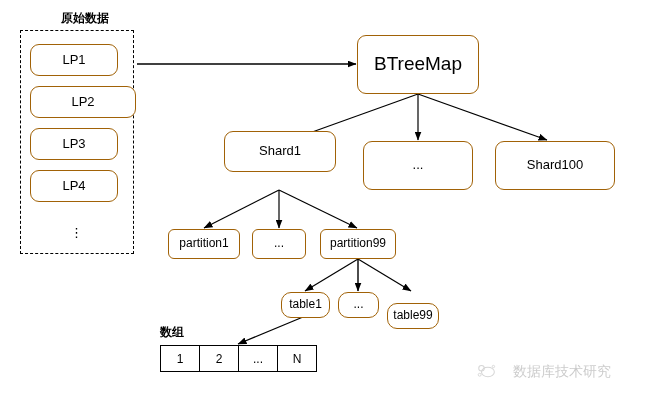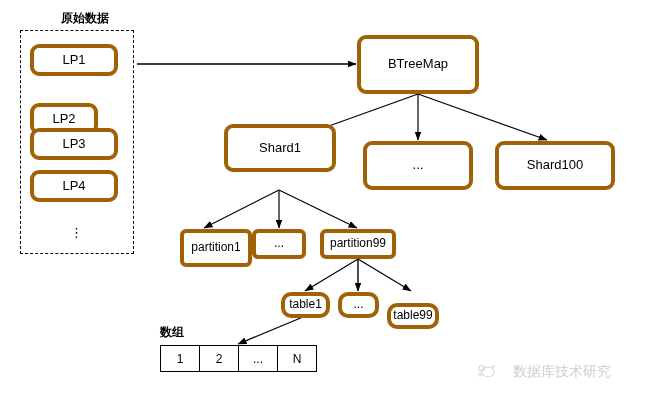--- a/index.html
+++ b/index.html
@@ -24,40 +24,40 @@
   svg.edges {
     position: absolute;
     left: 0; top: 0;
     width: 651px;
     height: 401px;
     pointer-events: none;
   }
   .node {
     position: absolute;
     box-sizing: border-box;
-    border: 4px solid #a16207;
+    border: 1px solid #a16207;
     background: #ffffff;
     display: flex;
     align-items: center;
     justify-content: center;
     text-align: center;
     line-height: 1.1;
     white-space: nowrap;
   }
   .rounded {
     border-radius: 9px;
   }
   .rounded-sm {
     border-radius: 6px;
   }
   .lp-box {
     font-size: 13px;
   }
   .btree-box {
-    font-size: 13px;
+    font-size: 19px;
   }
   .shard-box {
     font-size: 13px;
   }
   .partition-box {
     font-size: 12px;
   }
   .table-box {
     font-size: 12px;
     border-radius: 10px;
@@ -145,46 +145,46 @@
     <line x1="303" y1="317" x2="238" y2="344" stroke="#000000" stroke-width="1.2" marker-end="url(#arrowhead)"></line>
   </svg>
 
   <div class="caption" style="left:61px; top:10px;">原始数据</div>
 
   <div class="dashed-group" style="left:20px; top:30px; width:114px; height:224px;"></div>
 
   <div class="node rounded lp-box" style="left:30px; top:44px; width:88px; height:32px;">
     <span>LP1</span>
   </div>
-  <div class="node rounded lp-box" style="left:30px; top:86px; width:68px; height:32px;margin-top:17px;">
+  <div class="node rounded lp-box" style="left:30px; top:86px; width:106px; height:32px;">
     <span>LP2</span>
   </div>
   <div class="node rounded lp-box" style="left:30px; top:128px; width:88px; height:32px;">
     <span>LP3</span>
   </div>
   <div class="node rounded lp-box" style="left:30px; top:170px; width:88px; height:32px;">
     <span>LP4</span>
   </div>
   <div class="vdots" style="left:70px; top:226px;">⋮</div>
 
   <div class="node rounded btree-box" style="left:357px; top:35px; width:122px; height:59px;">
     <span>BTreeMap</span>
   </div>
 
-  <div class="node rounded shard-box" style="left:224px; top:124px; width:112px; height:48px;">
+  <div class="node rounded shard-box" style="left:224px; top:131px; width:112px; height:41px;">
     <span>Shard1</span>
   </div>
   <div class="node rounded shard-box" style="left:363px; top:141px; width:110px; height:49px;">
     <span>...</span>
   </div>
   <div class="node rounded shard-box" style="left:495px; top:141px; width:120px; height:49px;">
     <span>Shard100</span>
   </div>
 
-  <div class="node rounded-sm partition-box" style="left:180px; top:229px; width:72px; height:38px;">
+  <div class="node rounded-sm partition-box" style="left:168px; top:229px; width:72px; height:30px;">
     <span>partition1</span>
   </div>
   <div class="node rounded-sm partition-box" style="left:252px; top:229px; width:54px; height:30px;">
     <span>...</span>
   </div>
   <div class="node rounded-sm partition-box" style="left:320px; top:229px; width:76px; height:30px;">
     <span>partition99</span>
   </div>
 
   <div class="node rounded-sm table-box" style="left:281px; top:292px; width:49px; height:26px;">

